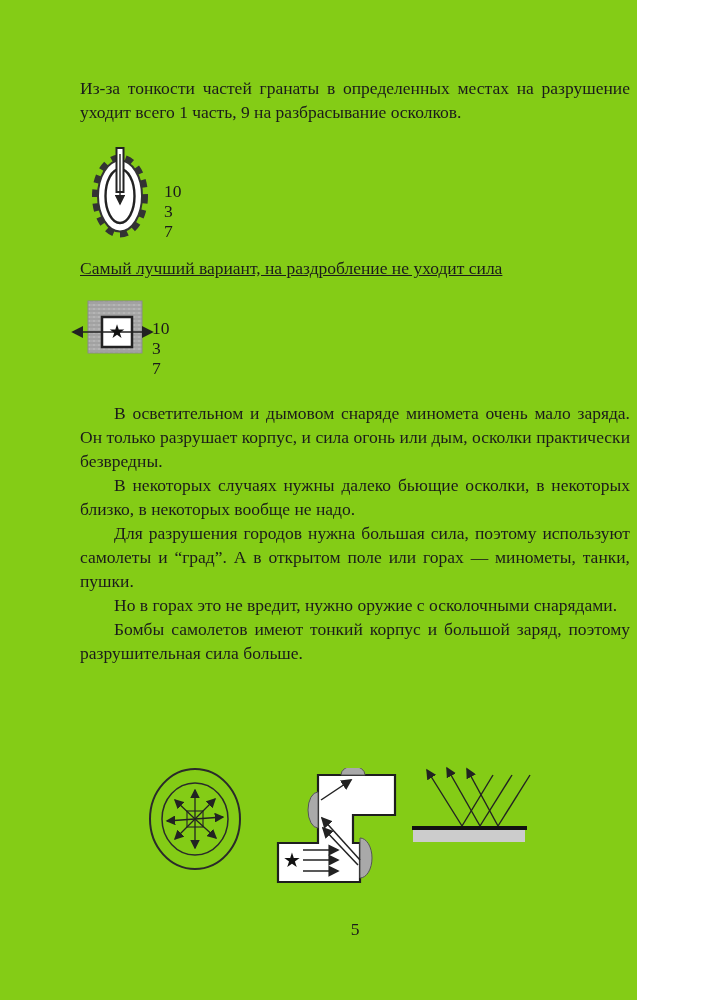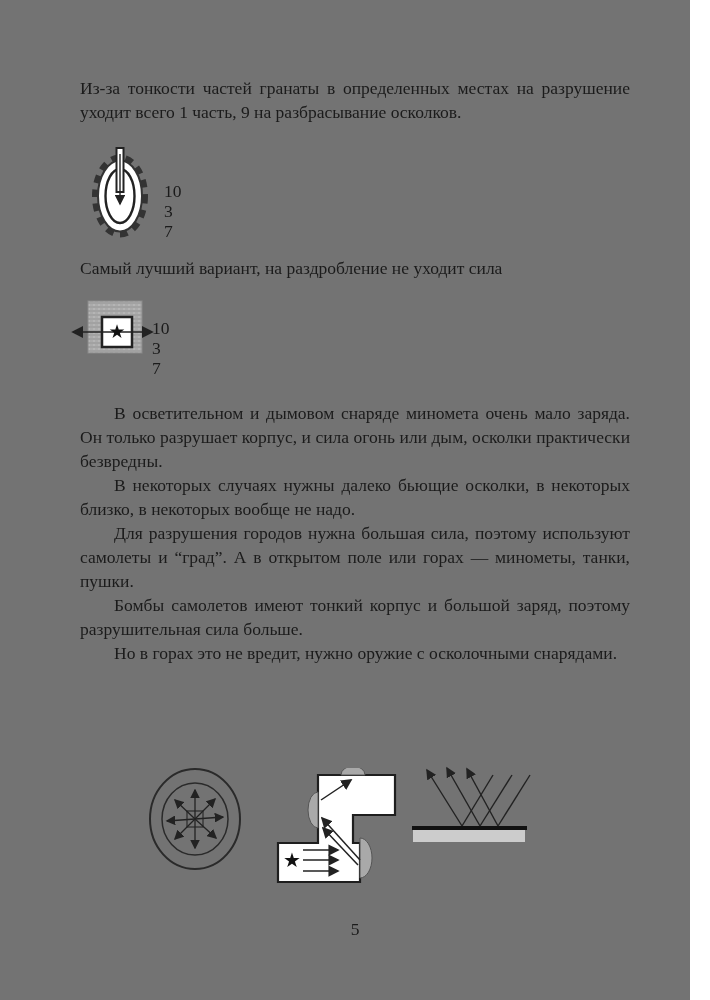--- a/index.html
+++ b/index.html
@@ -1,27 +1,27 @@
 <!DOCTYPE html>
 <html><head>
 <meta charset="utf-8">
 <style>
   html,body{margin:0;padding:0;background:#ffffff;}
   .page{
     position:relative;
-    width:690px;height:1000px;
-    background:#737373;
+    width:637px;height:1000px;
+    background:#84cc16;
     font-family:"Liberation Serif","DejaVu Serif",serif;
     color:#1b1b1b;
     overflow:hidden;
   }
   .abs{position:absolute;}
   .textcol{left:80px;width:550px;}
   .intro{top:76px;text-align:justify;font-size:17.5px;line-height:24px;}
-  .caption{top:256px;font-size:17.5px;line-height:24px;}
+  .caption{top:256px;font-size:17.5px;line-height:24px;text-decoration:underline;}
   .bodytext{top:401px;}
   .bodytext p{
     margin:0;padding:0;
     text-align:justify;
     text-indent:34px;
     font-size:17.5px;line-height:24px;
   }
   .numstack{font-size:17.5px;line-height:20px;margin-top:10px;}
   .numstack span{display:block;}
   .gstack{left:164px;top:171px;}
@@ -70,22 +70,22 @@
   <div class="abs numstack sstack">
     <span>10</span>
     <span>3</span>
     <span>7</span>
   </div>
 
   <div class="abs textcol bodytext">
     <p>В осветительном и дымовом снаряде миномета очень мало заряда. Он только разрушает корпус, и сила огонь или дым, осколки практически безвредны.</p>
     <p>В некоторых случаях нужны далеко бьющие осколки, в некоторых близко, в некоторых вообще не надо.</p>
     <p>Для разрушения городов нужна большая сила, поэтому используют самолеты и “град”. А в открытом поле или горах — минометы, танки, пушки.</p>
+    <p>Но в горах это не вредит, нужно оружие с осколочными снарядами.</p>
     <p>Бомбы самолетов имеют тонкий корпус и большой заряд, поэтому разрушительная сила больше.</p>
-    <p>Но в горах это не вредит, нужно оружие с осколочными снарядами.</p>
   </div>
 
   <svg class="abs" style="left:145px;top:764px;" width="100" height="110" viewBox="0 0 100 110">
     <ellipse cx="50" cy="55" rx="45" ry="50" fill="none" stroke="#2a2a2a" stroke-width="2"></ellipse>
     <ellipse cx="50" cy="55" rx="33" ry="36" fill="none" stroke="#2a2a2a" stroke-width="1.5"></ellipse>
     <rect x="42" y="47" width="16" height="16" fill="none" stroke="#2a2a2a" stroke-width="1.2"></rect>
     <g stroke="#222" stroke-width="1.3">
       <line x1="50" y1="55" x2="50" y2="26" marker-end="url(#ah)"></line>
       <line x1="50" y1="55" x2="50" y2="84" marker-end="url(#ah)"></line>
       <line x1="50" y1="55" x2="78" y2="53" marker-end="url(#ah)"></line>

